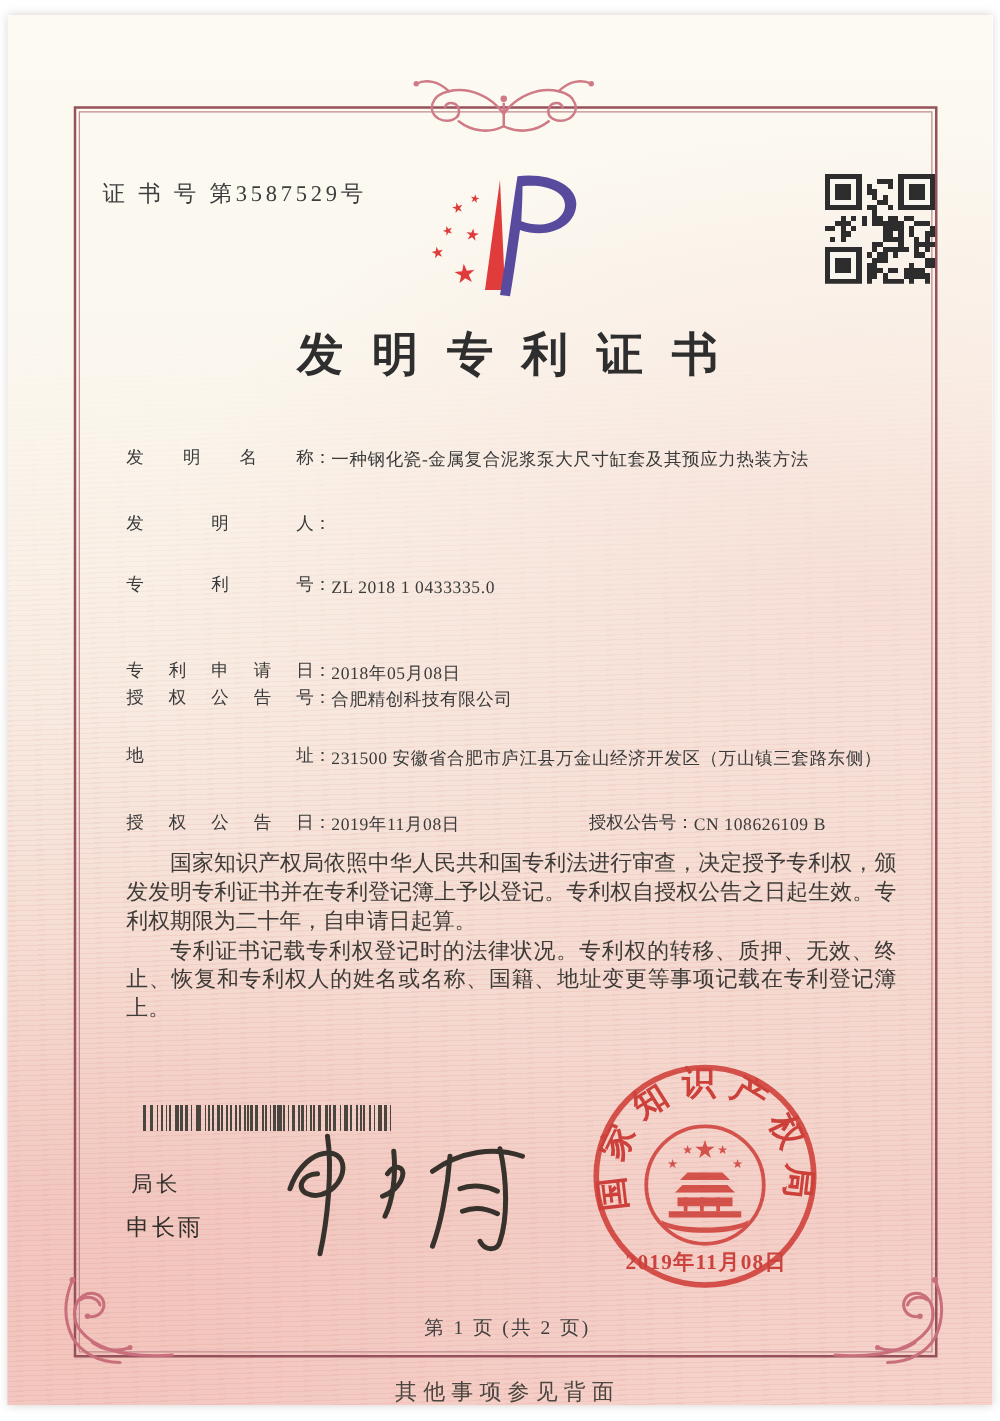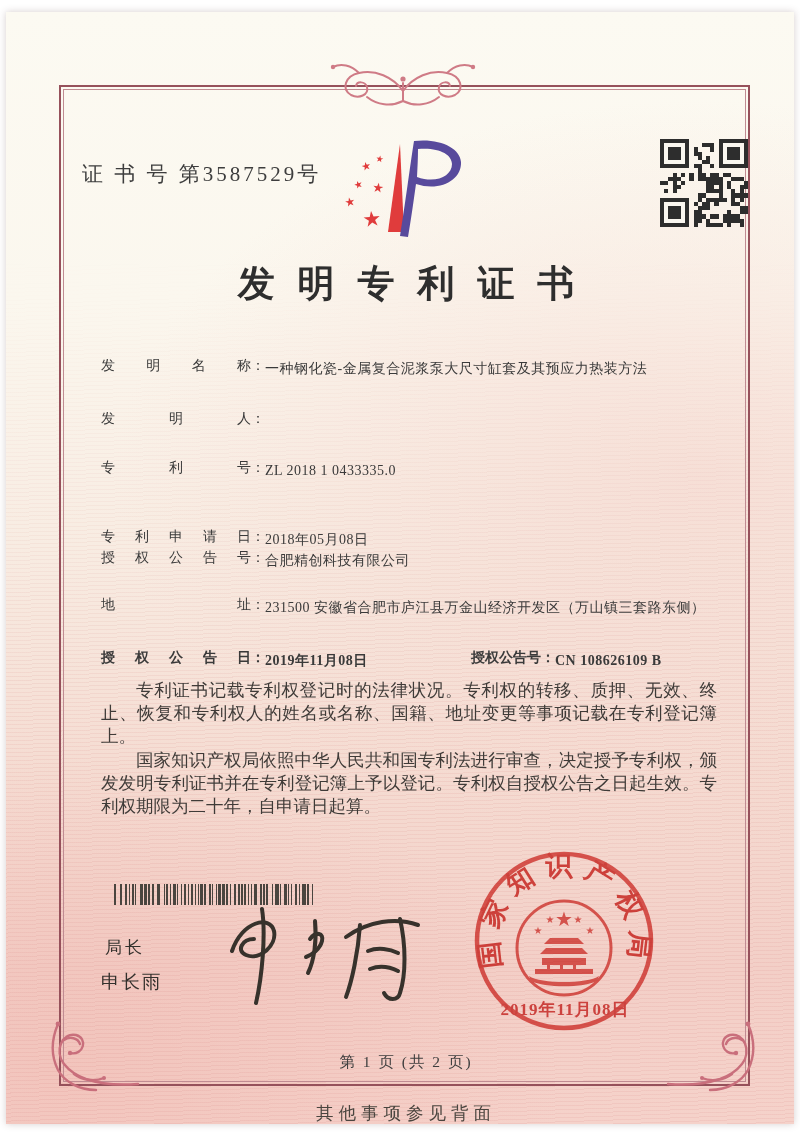--- a/index.html
+++ b/index.html
@@ -14,31 +14,31 @@
         box-shadow:0 0 7px rgba(90,60,60,.25);}
   #guilloche{position:absolute;left:0;top:0;width:100%;height:100%;
         background:repeating-linear-gradient(178deg, rgba(208,110,110,.10) 0 1px, rgba(208,110,110,0) 1px 4px);
         -webkit-mask-image:linear-gradient(180deg,transparent 0%,transparent 22%,#000 62%);
         mask-image:linear-gradient(180deg,transparent 0%,transparent 22%,#000 62%);}
   
   .frame-outer{position:absolute;left:53px;top:73px;width:687px;height:997px;
         border:2px solid #96515b;}
   .frame-inner{position:absolute;left:2px;top:2px;right:2px;bottom:2px;border:1px solid #c08b92;}
   
-  .cert-no{position:absolute;left:76px;top:131px;font-size:21px;letter-spacing:3px;color:#3d3d3d;margin-top:17px;}
+  .cert-no{position:absolute;left:76px;top:131px;font-size:18px;letter-spacing:3px;color:#3d3d3d;}
   .logo{position:absolute;left:322px;top:124px;width:160px;height:114px;}
   .qr{position:absolute;left:654px;top:127px;width:88px;height:88px;}
   .title{position:absolute;left:0;top:247px;width:800px;text-align:center;
          font-size:37px;font-weight:600;color:#2e2e2e;letter-spacing:.62em;text-indent:.62em;}
   
   .frow{position:absolute;left:95px;width:618px;font-size:14px;color:#3a3a3a;display:flex;align-items:flex-start;}
   .flabel{display:inline-block;width:150px;text-align:justify;text-align-last:justify;flex:0 0 150px;}
   .fcolon{flex:0 0 14px;}
   .fvalue{display:inline-block;letter-spacing:.5px;line-height:23px;}
-  .frow2group{display:flex;font-weight:bold;}
+  .frow2group{display:flex;}
   
   .bodytext{position:absolute;left:95px;top:667px;width:616px;font-size:17.5px;
             line-height:23.2px;color:#3f3b38;text-align:justify;}
   .bodytext p{margin:0;text-indent:2em;}
   
   .barcode{position:absolute;left:108px;top:872px;width:203px;height:21px;}
   .director-title{position:absolute;left:99px;top:924px;font-size:17px;letter-spacing:3px;color:#33302c;}
   .director-name{position:absolute;left:95px;top:957px;font-size:18.5px;letter-spacing:2px;color:#33302c;}
   .sig{position:absolute;left:212px;top:893px;width:210px;height:104px;}
   .seal{position:absolute;left:465px;top:836px;width:186px;height:186px;mix-blend-mode:multiply;}
@@ -294,22 +294,22 @@
           <span class="fvalue">2019年11月08日</span>
         </span>
       <span class="frow2group">
           <span>授权公告号</span>
           <span class="fcolon">：</span>
           <span class="fvalue">CN 108626109 B</span>
         </span>
     </div>
 
     <div class="bodytext">
+      <p>国家知识产权局依照中华人民共和国专利法进行审查，决定授予专利权，颁发发明专利证书并在专利登记簿上予以登记。专利权自授权公告之日起生效。专利权期限为二十年，自申请日起算。</p>
       <p>专利证书记载专利权登记时的法律状况。专利权的转移、质押、无效、终止、恢复和专利权人的姓名或名称、国籍、地址变更等事项记载在专利登记簿上。</p>
-      <p>国家知识产权局依照中华人民共和国专利法进行审查，决定授予专利权，颁发发明专利证书并在专利登记簿上予以登记。专利权自授权公告之日起生效。专利权期限为二十年，自申请日起算。</p>
     </div>
 
     <svg class="barcode" id="barcode-svg" viewBox="0 0 203 21" preserveAspectRatio="none" shape-rendering="crispEdges">
         <rect x="0" y="0" width="2.4" height="21" fill="#4a453f"></rect>
         <rect x="5.6" y="0" width="2.4" height="21" fill="#4a453f"></rect>
         <rect x="11.2" y="0" width="1.4" height="21" fill="#4a453f"></rect>
         <rect x="14.8" y="0" width="1.4" height="21" fill="#4a453f"></rect>
         <rect x="18.4" y="0" width="1.4" height="21" fill="#4a453f"></rect>
         <rect x="20.999999999999996" y="0" width="1.4" height="21" fill="#4a453f"></rect>
         <rect x="25.599999999999994" y="0" width="3.4" height="21" fill="#4a453f"></rect>

